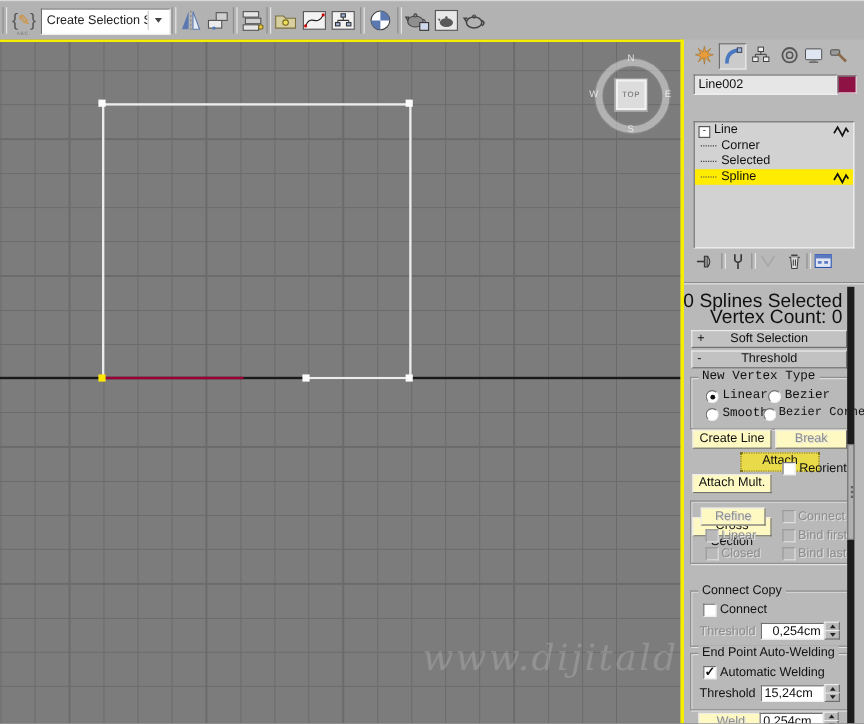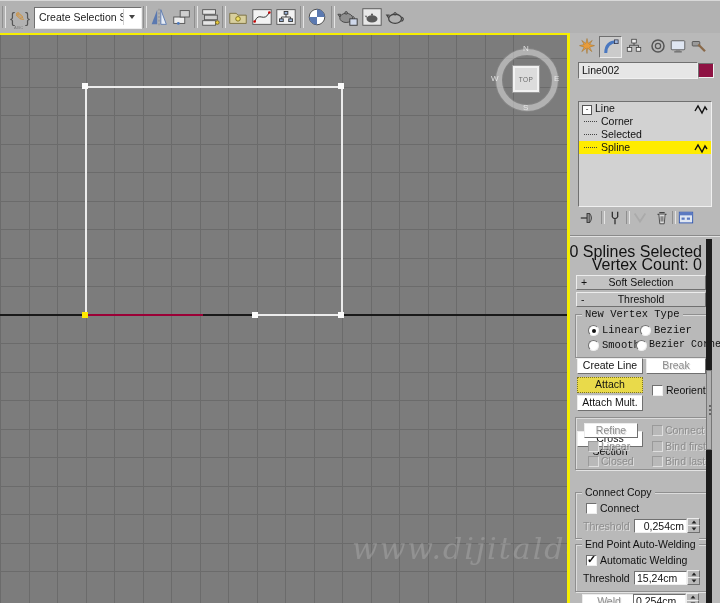--- a/index.html
+++ b/index.html
@@ -74,24 +74,24 @@
   .status-line{position:absolute;right:18px;text-align:right;font-size:16px;color:#111;white-space:nowrap;}
   
   .rollout{position:absolute;left:6px;width:128px;height:13px;background:#c2c2c2;
            border:1px solid;border-color:#ececec #707070 #707070 #ececec;text-align:center;line-height:12px;font-size:10.5px;}
   .rollout .st{position:absolute;left:4px;top:0;}
   
   .group{position:absolute;left:5px;width:130px;border:1px solid #8f8f8f;
          box-shadow:1px 1px 0 rgba(255,255,255,.6), inset 1px 1px 0 rgba(255,255,255,.5);}
   .legend{position:absolute;top:-7px;left:6px;background:#b9b9b9;padding:0 3px;white-space:nowrap;font-size:10.5px;}
   
-  .btn{position:absolute;background:#ffffff;border:1px solid;border-color:#ececec #707070 #707070 #ececec;
+  .btn{position:absolute;background:#fef9c3;border:1px solid;border-color:#ececec #707070 #707070 #ececec;
        text-align:center;font-size:10.5px;color:#111;line-height:13px;}
   .btn.dis{color:#8d8d8d;text-shadow:1px 1px 0 #dedede;}
-  .btn.on{background:#e9da4a;border:1px dotted #7e7420;line-height:12px;}
+  .btn.on{background:#e9da4a;border:1px dotted #7e7420;line-height:12px;margin-left:40px;}
   .radio{position:absolute;width:9px;height:9px;border-radius:50%;background:#fff;
          border:1px solid;border-color:#707070 #eee #eee #707070;}
   .radio.sel::after{content:"";position:absolute;left:2.5px;top:2.5px;width:4px;height:4px;border-radius:50%;background:#111;}
   .lbl{position:absolute;font-size:10.5px;color:#111;white-space:nowrap;}
   .lbl.dis{color:#8d8d8d;text-shadow:1px 1px 0 #dedede;}
   .cb{position:absolute;width:9px;height:9px;background:#fff;border:1px solid;border-color:#707070 #eee #eee #707070;}
   .cb.dis{background:#b9b9b9;border-color:#9a9a9a #dedede #dedede #9a9a9a;}
   .cb .mark{position:absolute;left:0;top:-3px;font-size:11px;font-weight:bold;color:#111;}
   
   .spin-field{position:absolute;width:47px;height:12px;background:#fff;border:1px solid;

